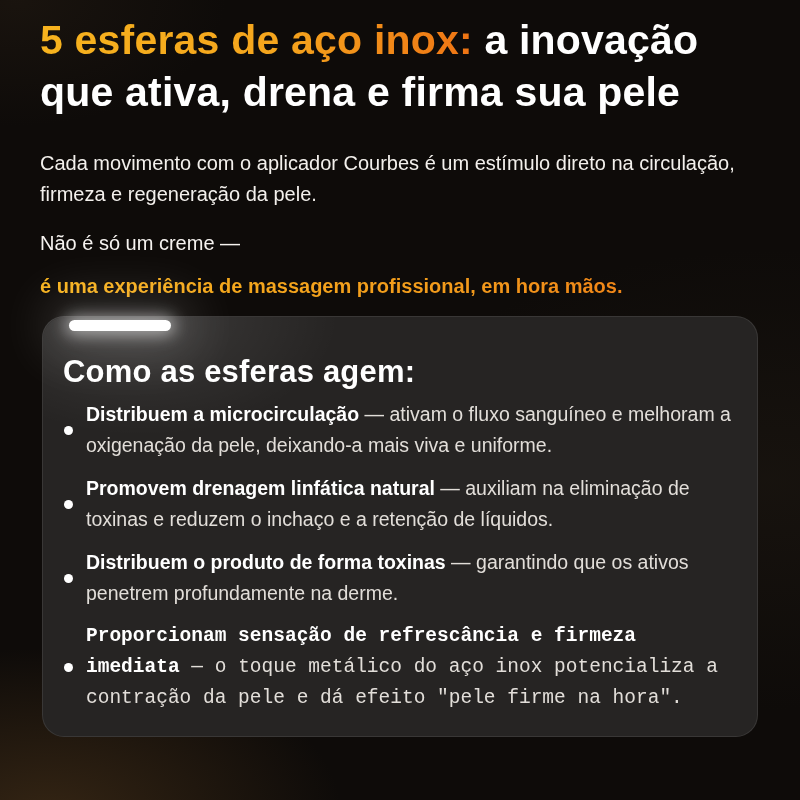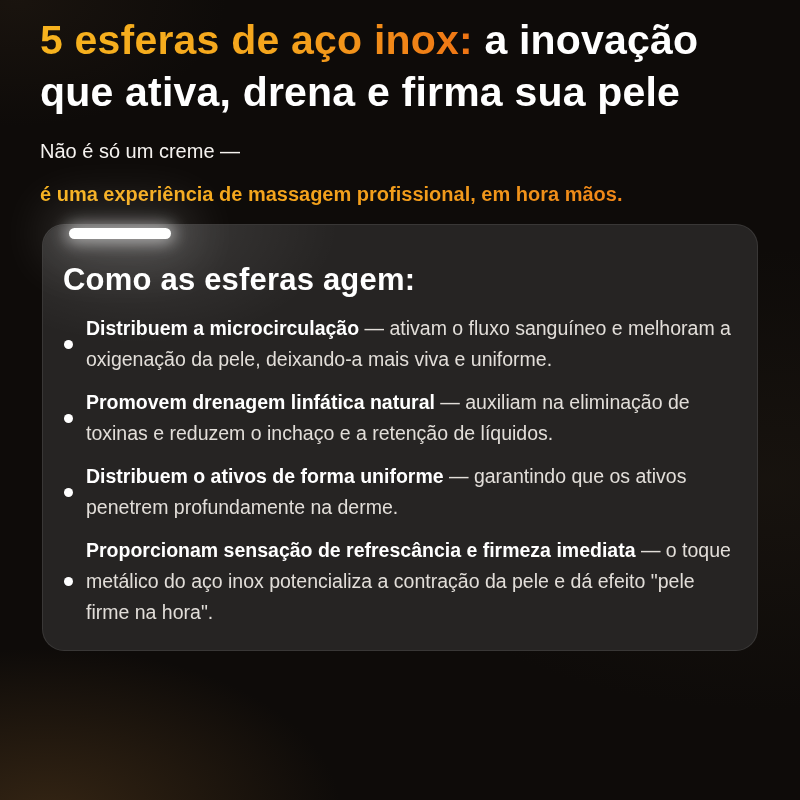--- a/index.html
+++ b/index.html
@@ -88,40 +88,40 @@
     width: 102px;
     height: 11px;
     border-radius: 6px;
     background: #ffffff;
     box-shadow:
       0 0 16px 4px rgba(255,255,255,0.55),
       0 0 52px 22px rgba(255,255,255,0.16);
   }
   .card-title {
     position: relative;
-    margin: 0 0 14px 0;
+    margin: 0 0 8px 0;
     font-size: 31px;
     line-height: 38px;
     font-weight: 600;
     letter-spacing: 0.2px;
     color: #ffffff;
   }
   .benefits {
     position: relative;
     list-style: none;
     margin: 0;
     padding: 0;
   }
   .benefit {
     display: flex;
     align-items: center;
     gap: 13px;
     margin: 0 0 12px 0;
   }
-  .benefit:last-child { margin-bottom: 0; }
+  .benefit:last-child { margin-bottom: 0; font-family: Liberation Mono, monospace; }
   .dot {
     flex: 0 0 auto;
     width: 9px;
     height: 9px;
     border-radius: 50%;
     background: #ffffff;
     margin-left: 1px;
   }
   .benefit-text {
     margin: 0;
@@ -136,20 +136,21 @@
   }
 </style>
 </head>
 <body>
 
 <section>
   <h1 class="hero-title">
     <span class="grad-text">5 esferas de aço inox:</span><span> a inovação que ativa, drena e firma sua pele</span>
   </h1>
 
+  <p class="hero-intro">Cada movimento com o aplicador Courbes é um estímulo direto na circulação, firmeza e regeneração da pele.</p>
 
   <p class="hero-lead">Não é só um creme —</p>
 
   <p class="hero-highlight">é uma experiência de massagem profissional, em hora mãos.</p>
 </section>
 
 <section class="card">
   <div class="glow-pill"></div>
   <h2 class="card-title">Como as esferas agem:</h2>
   <ul class="benefits">
@@ -158,21 +159,21 @@
     <p class="benefit-text"><strong>Distribuem a microcirculação</strong><span> — ativam o fluxo sanguíneo e melhoram a oxigenação da pele, deixando-a mais viva e uniforme.</span></p>
   </li>
 
   <li class="benefit">
     <span class="dot"></span>
     <p class="benefit-text"><strong>Promovem drenagem linfática natural</strong><span> — auxiliam na eliminação de toxinas e reduzem o inchaço e a retenção de líquidos.</span></p>
   </li>
 
   <li class="benefit">
     <span class="dot"></span>
-    <p class="benefit-text"><strong>Distribuem o ativos de forma uniforme</strong><span> — garantindo que os ativos penetrem profundamente na derme.</span></p>
+    <p class="benefit-text"><strong>Distribuem o produto de forma toxinas</strong><span> — garantindo que os ativos penetrem profundamente na derme.</span></p>
   </li>
 
 
   <li class="benefit">
     <span class="dot"></span>
     <p class="benefit-text"><strong>Proporcionam sensação de refrescância e firmeza imediata</strong><span> — o toque metálico do aço inox potencializa a contração da pele e dá efeito "pele firme na hora".</span></p>
   </li>
 </ul>
 </section>
 

